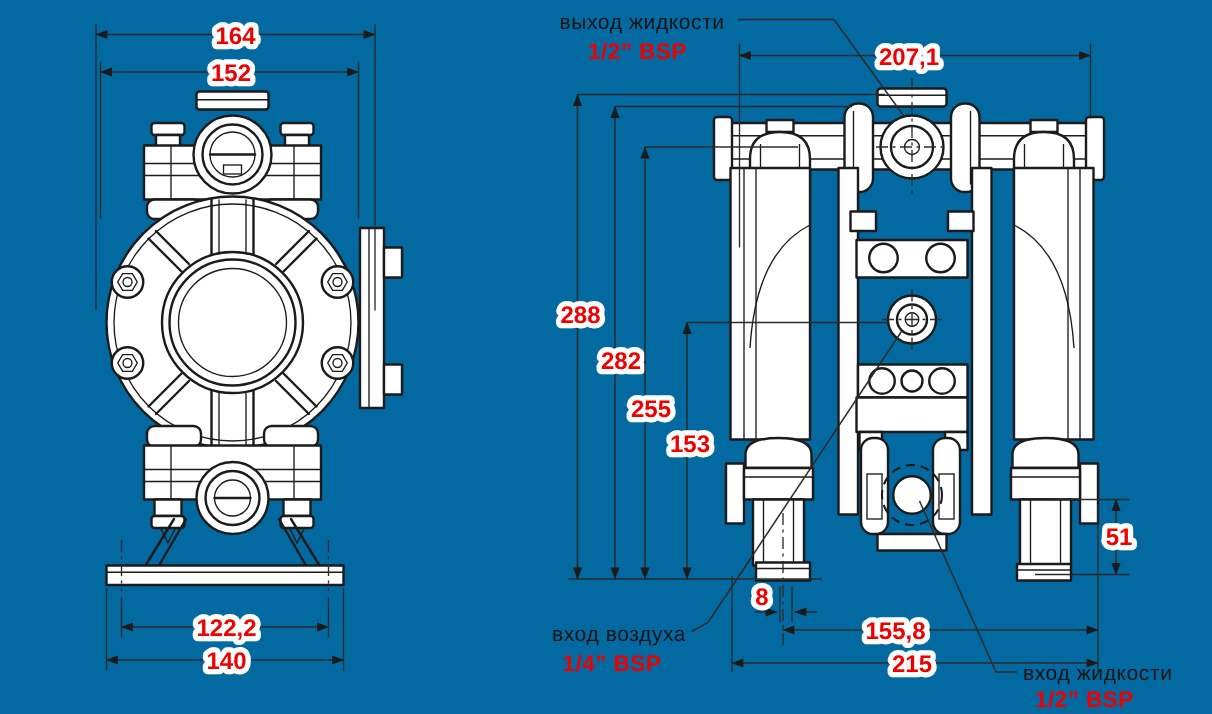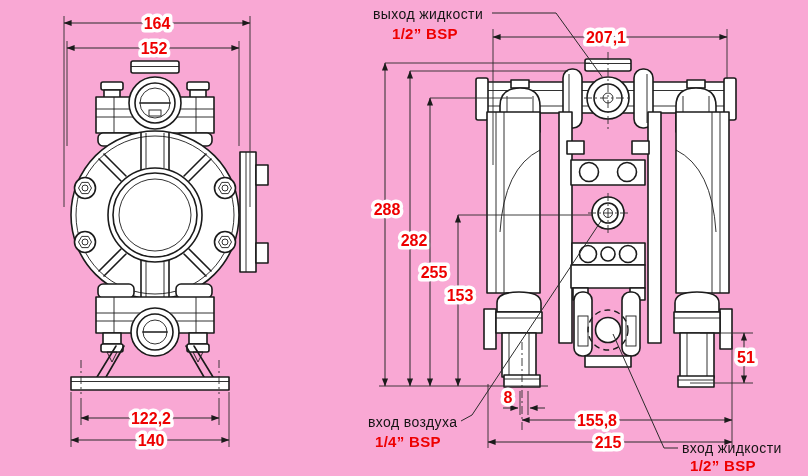--- a/index.html
+++ b/index.html
@@ -1,16 +1,16 @@
 <!DOCTYPE html>
 <html><head>
 <meta charset="utf-8">
 <style>
   html,body{margin:0;padding:0;background:#ffffff;}
-  .canvas{position:relative;width:808px;height:476px;background:#f9a8d4;overflow:hidden;
+  .canvas{position:relative;width:808px;height:476px;background:#0369a1;overflow:hidden;
           font-family:"Liberation Sans",sans-serif;}
   svg{display:block}
   .draw{stroke:#1b1b1b;stroke-width:1.6;fill:none;stroke-linejoin:round;stroke-linecap:round}
   .drawf{stroke:#1b1b1b;stroke-width:1.6;fill:#ffffff;stroke-linejoin:round}
   .thin{stroke:#1b1b1b;stroke-width:0.9;fill:none}
   .dim{stroke:#2b2b2b;stroke-width:1;fill:none}
   .ext{stroke:#2b2b2b;stroke-width:0.9;fill:none}
   .cl{stroke:#2b2b2b;stroke-width:0.9;fill:none;stroke-dasharray:8 3 2 3}
   .hid{stroke:#1b1b1b;stroke-width:1.4;fill:none;stroke-dasharray:6 4}
   .dimtext{font:bold 16px "Liberation Sans",sans-serif;fill:#ee0000;text-anchor:middle;

